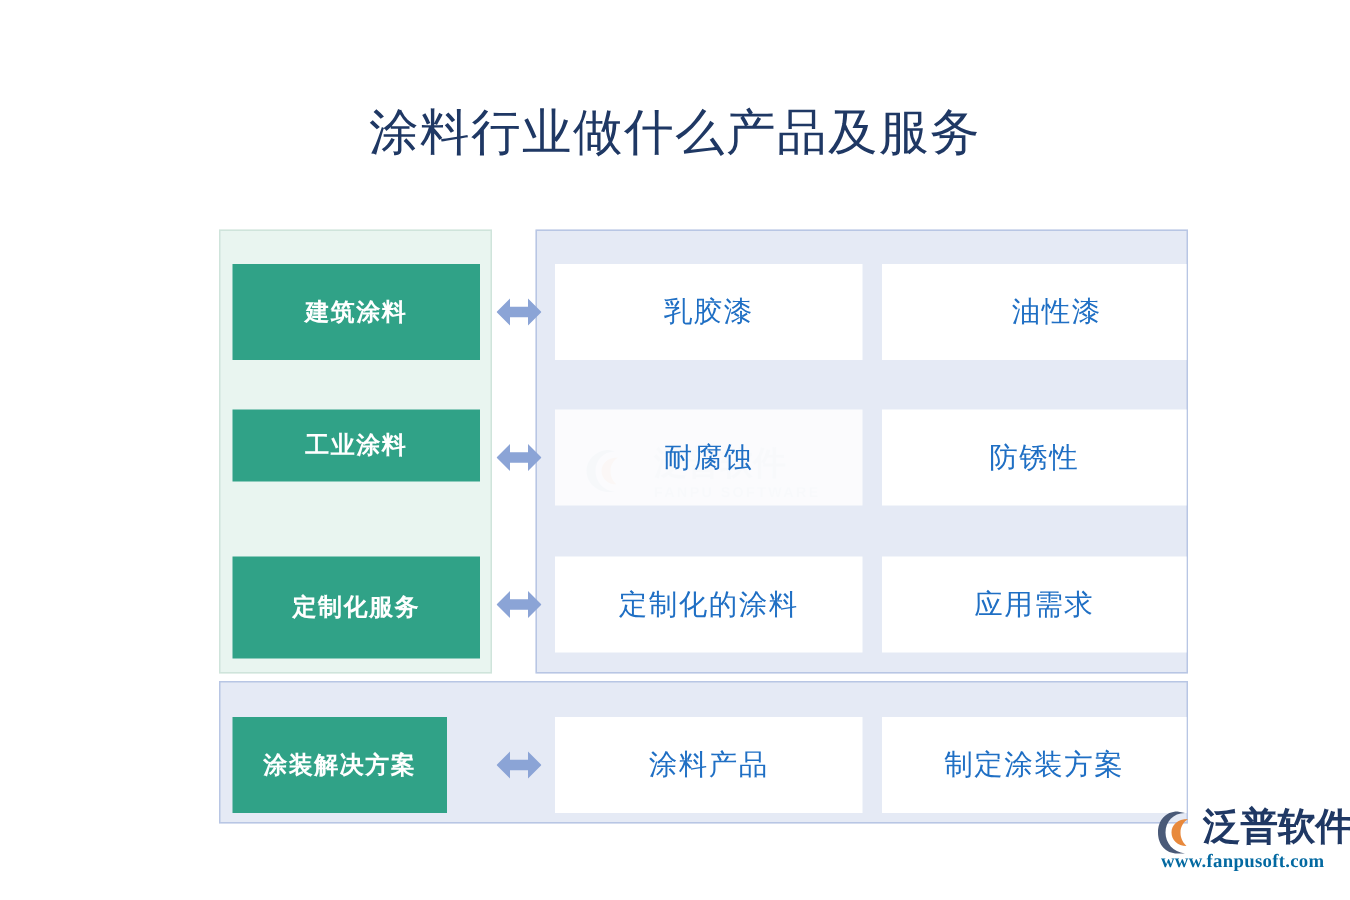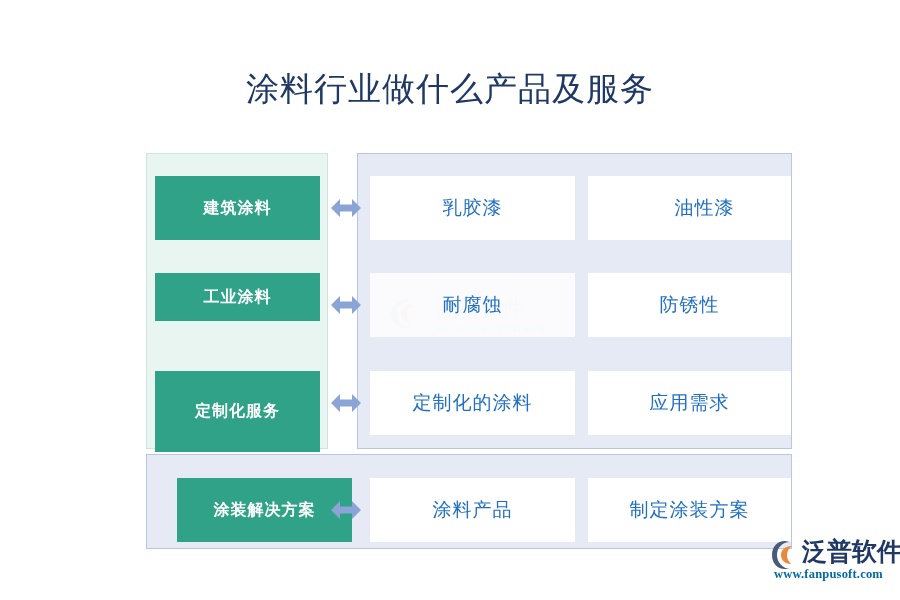--- a/index.html
+++ b/index.html
@@ -221,33 +221,33 @@
 <div class="arrow" style="left:331px; top:292px;">
   <svg viewBox="0 0 30 26" xmlns="http://www.w3.org/2000/svg">
     <path d="M0 13 L9 4 L9 9.5 L21 9.5 L21 4 L30 13 L21 22 L21 16.5 L9 16.5 L9 22 Z" fill="#8ba4d6"></path>
   </svg>
 </div>
 
 <div class="white-box" style="left:370px; top:273px; width:205px; height:64px; background:rgba(255,255,255,0.82);">耐腐蚀</div>
 
 <div class="white-box" style="left:588px; top:273px; width:203px; height:64px;">防锈性</div>
 
-<div class="green-box" style="left:155px; top:371px; width:165px; height:81px;">定制化服务</div>
+<div class="green-box" style="left:155px; top:371px; width:165px; height:68px;">定制化服务</div>
 
 <div class="arrow" style="left:331px; top:390px;">
   <svg viewBox="0 0 30 26" xmlns="http://www.w3.org/2000/svg">
     <path d="M0 13 L9 4 L9 9.5 L21 9.5 L21 4 L30 13 L21 22 L21 16.5 L9 16.5 L9 22 Z" fill="#8ba4d6"></path>
   </svg>
 </div>
 
 <div class="white-box" style="left:370px; top:371px; width:205px; height:64px;text-align:right;">定制化的涂料</div>
 
 <div class="white-box" style="left:588px; top:371px; width:203px; height:64px;">应用需求</div>
 
-<div class="green-box" style="left:155px; top:478px; width:175px; height:64px;margin-left:22px;">涂装解决方案</div>
+<div class="green-box" style="left:155px; top:478px; width:143px; height:64px;">涂装解决方案</div>
 
 <div class="arrow" style="left:331px; top:497px;">
   <svg viewBox="0 0 30 26" xmlns="http://www.w3.org/2000/svg">
     <path d="M0 13 L9 4 L9 9.5 L21 9.5 L21 4 L30 13 L21 22 L21 16.5 L9 16.5 L9 22 Z" fill="#8ba4d6"></path>
   </svg>
 </div>
 
 <div class="white-box" style="left:370px; top:478px; width:205px; height:64px;">涂料产品</div>
 
 <div class="white-box" style="left:588px; top:478px; width:203px; height:64px;">制定涂装方案</div>

